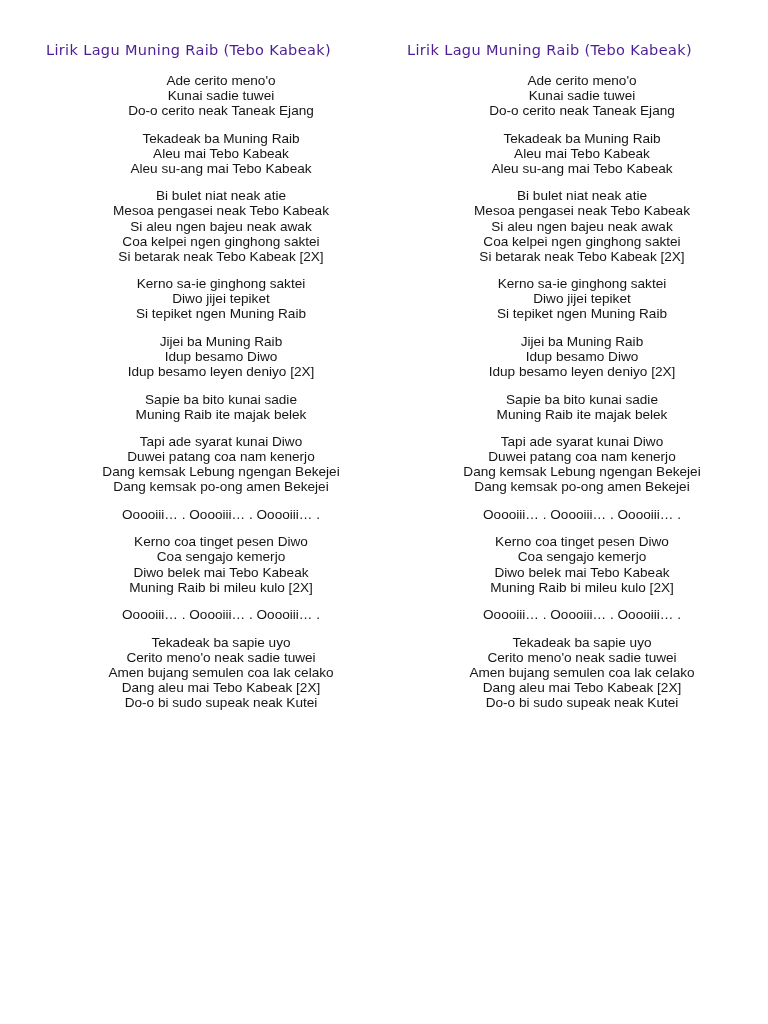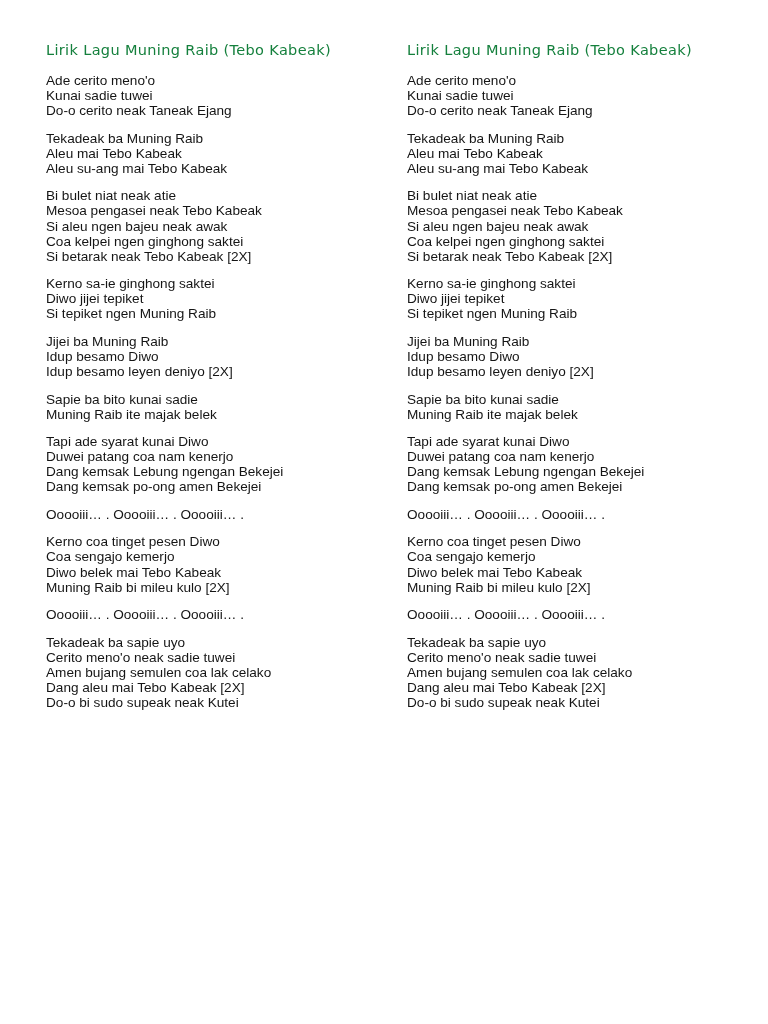--- a/index.html
+++ b/index.html
@@ -28,25 +28,26 @@
     }
     .col-left { left: 46px; }
     .col-right { left: 407px; }
     .title {
       font-family: "DejaVu Sans", sans-serif;
       font-size: 14.5px;
       letter-spacing: 0.35px;
       line-height: 18px;
       margin: 0 0 14px 0;
       font-weight: normal;
-      color: #15803d;
+      color: #4c1d95;
       white-space: nowrap;
     }
     .stanza {
       margin: 0 0 12.4px 0;
+      text-align: center;
     }
     .line {
       font-family: "Liberation Sans", sans-serif;
       font-size: 13.6px;
       line-height: 15.1px;
       white-space: nowrap;
       color: #151515;
     }
   </style>
 </head>

